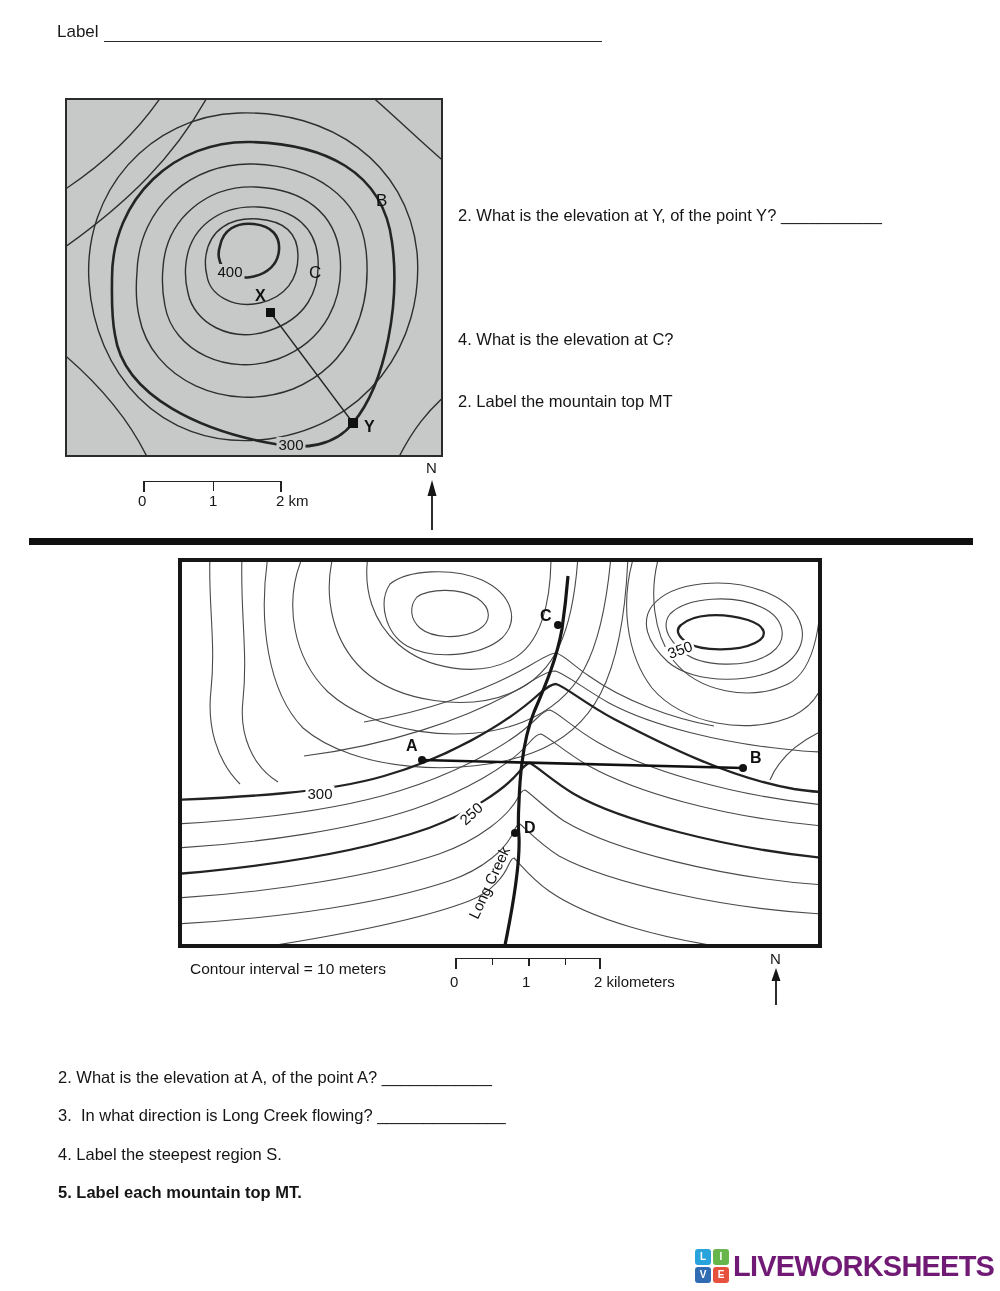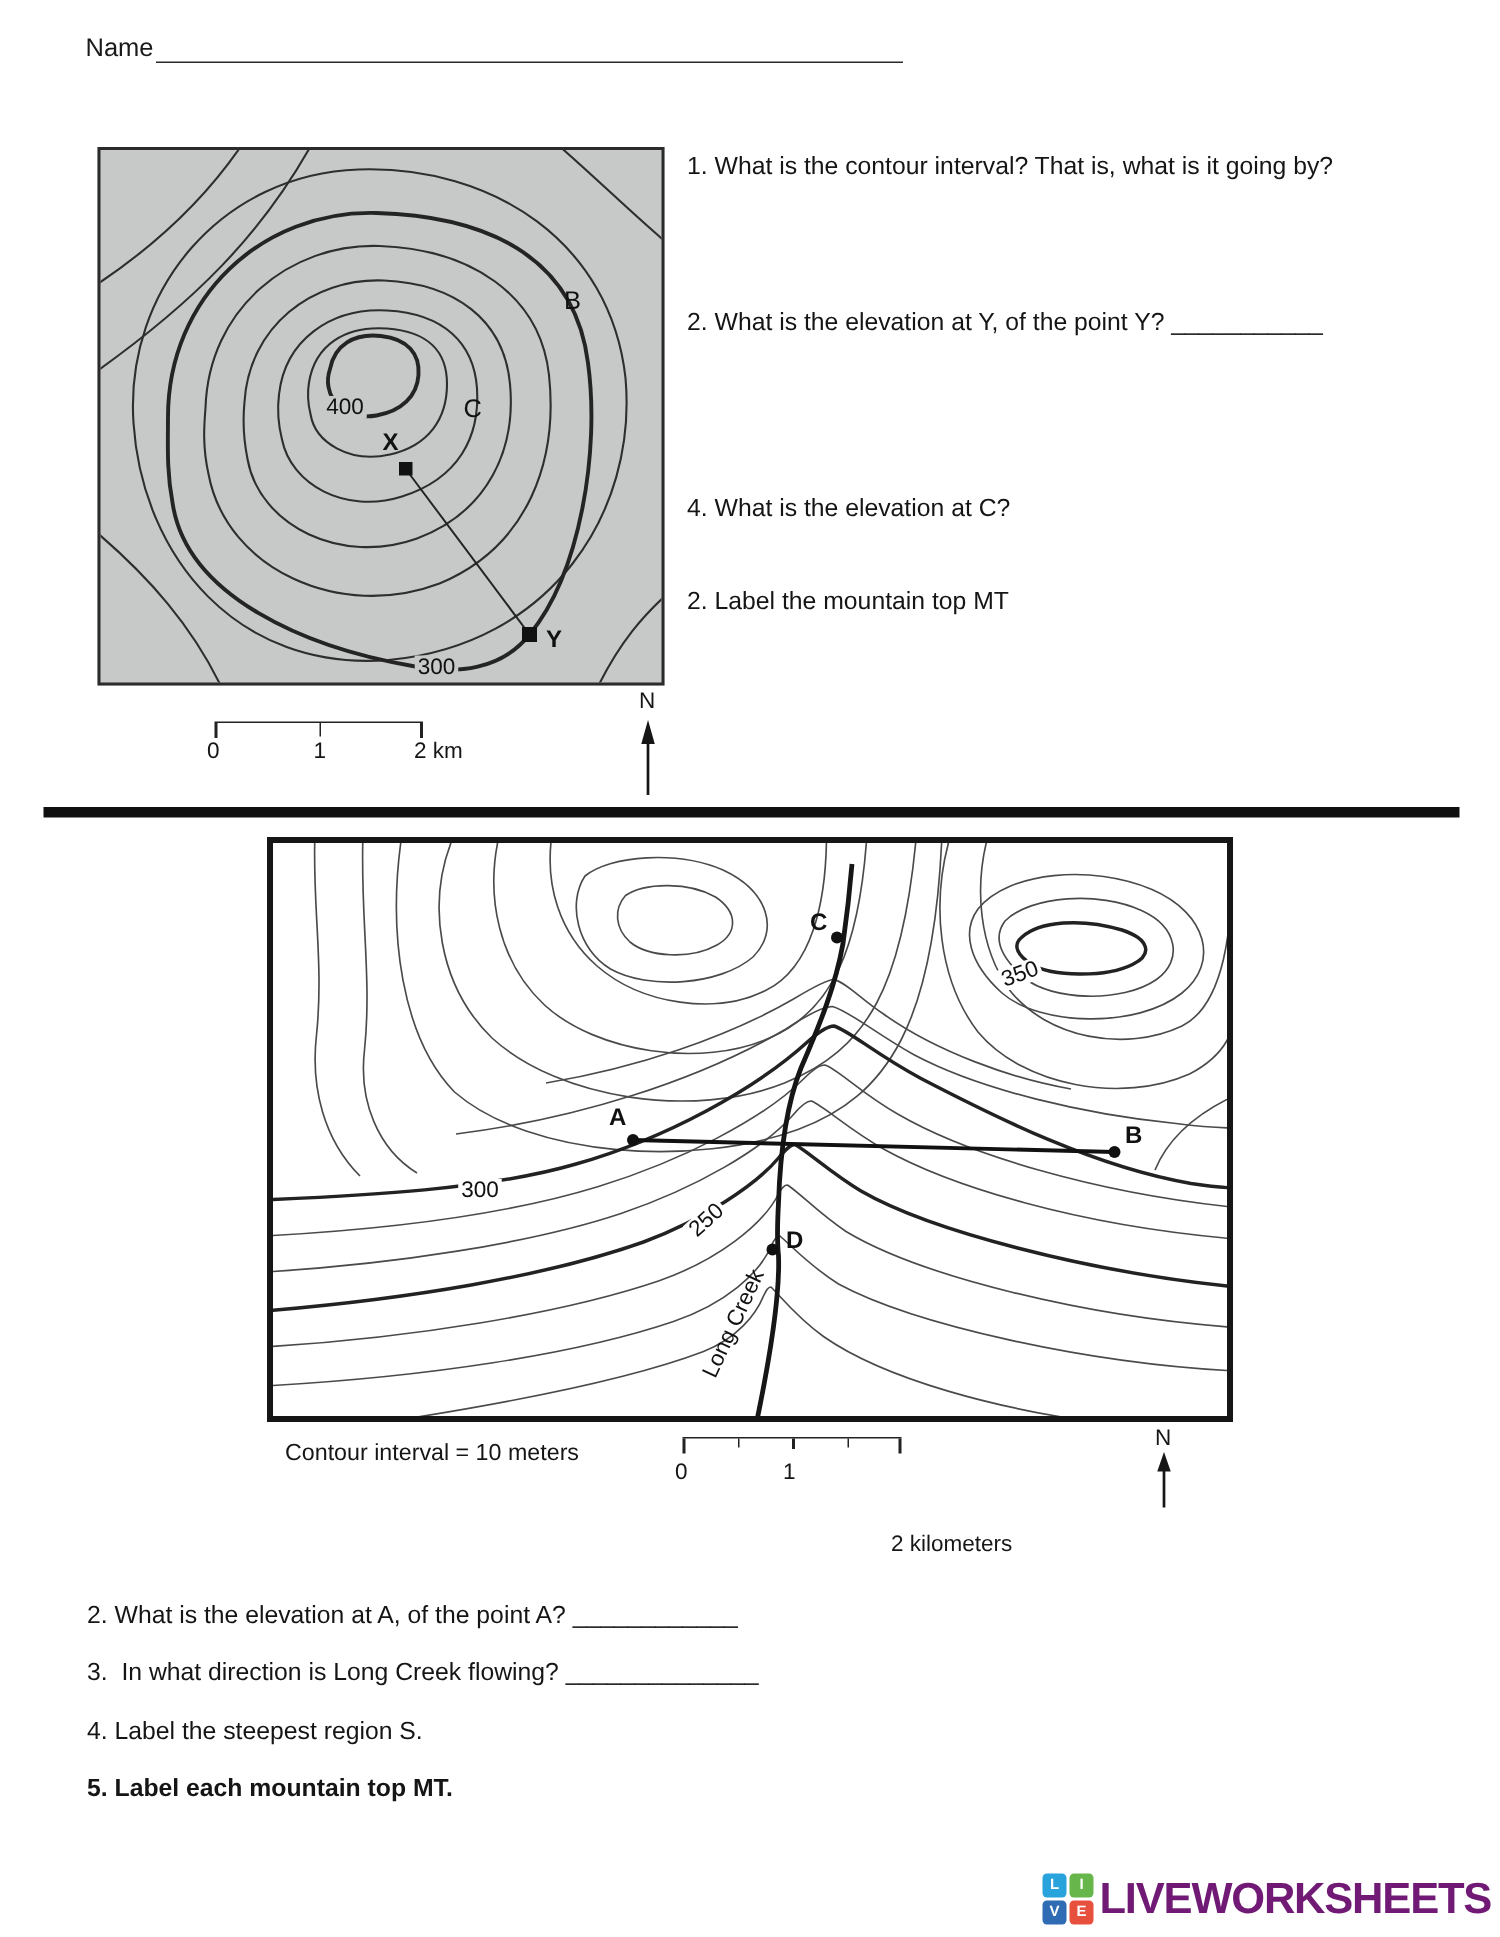--- a/index.html
+++ b/index.html
@@ -44,21 +44,21 @@
   #logo-grid{display:grid;grid-template-columns:16px 16px;grid-template-rows:16px 16px;gap:2px;margin-right:4px;}
   .lg-sq{border-radius:3px;display:flex;align-items:center;justify-content:center;
          color:#fff;font-size:10px;font-weight:bold;line-height:1;}
   #logo-text{font-size:29px;font-weight:800;letter-spacing:-0.8px;color:#1d3c6e;}
 </style>
 </head>
 <body>
 
 <div id="page">
 
-  <span id="name-label">Name</span>
+  <span id="name-label">Label</span>
   <span id="name-line"></span>
 
   <div id="map1">
     <svg width="374" height="355" viewBox="0 0 374 355">
       <g fill="none" stroke="#2e2e2e" stroke-width="1.4">
         <path d="M -6,92 C 40,62 72,30 96,-6"></path>
         <path d="M -6,150 C 62,102 108,56 142,-6"></path>
         <path d="M -6,252 C 32,284 62,318 82,361"></path>
         <path d="M 330,361 C 346,328 362,310 380,294"></path>
         <path d="M 302,-6 C 332,20 356,44 380,64"></path>
@@ -92,21 +92,20 @@
   <span class="slabel" style="left:138px;top:492px;">0</span>
   <span class="slabel" style="left:209px;top:492px;">1</span>
   <span class="slabel" style="left:276px;top:492px;">2 km</span>
 
   <span class="nlabel" style="left:426px;top:459px;">N</span>
   <svg class="abs" style="left:423px;top:478px;" width="18" height="55">
     <line x1="9" y1="52" x2="9" y2="14" stroke="#161616" stroke-width="1.8"></line>
     <polygon points="9,2 4.5,18 13.5,18" fill="#161616"></polygon>
   </svg>
 
-  <span class="q" style="left:458px;top:102px;">1. What is the contour interval? That is, what is it going by?</span>
   <span class="q" style="left:458px;top:206px;">2. What is the elevation at Y, of the point Y? ___________</span>
   <span class="q" style="left:458px;top:330px;">4. What is the elevation at C?</span>
   <span class="q" style="left:458px;top:392px;">2. Label the mountain top MT</span>
 
   <div id="divider"></div>
 
   <div id="map2">
     <svg width="636" height="382" viewBox="0 0 636 382">
       <g fill="none" stroke="#4a4a4a" stroke-width="1.1">
         <path d="M 28,-6 C 26,40 34,80 29,128 C 25,163 34,198 58,222"></path>
@@ -155,21 +154,21 @@
   <span id="contour-note">Contour interval = 10 meters</span>
   <div class="sbar" style="left:455px;top:958px;width:146px;height:11px;">
     <span class="tick" style="left:0;height:10px;"></span>
     <span class="tick" style="left:25%;height:6px;"></span>
     <span class="tick" style="left:50%;height:7px;"></span>
     <span class="tick" style="left:75%;height:6px;"></span>
     <span class="tick" style="right:0;height:10px;"></span>
   </div>
   <span class="slabel" style="left:450px;top:973px;">0</span>
   <span class="slabel" style="left:522px;top:973px;">1</span>
-  <span class="slabel" style="left:594px;top:973px;margin-top:48px;">2 kilometers</span>
+  <span class="slabel" style="left:594px;top:973px;">2 kilometers</span>
 
   <span class="nlabel" style="left:770px;top:950px;">N</span>
   <svg class="abs" style="left:767px;top:967px;" width="18" height="40">
     <line x1="9" y1="38" x2="9" y2="10" stroke="#161616" stroke-width="1.8"></line>
     <polygon points="9,1 4.5,14 13.5,14" fill="#161616"></polygon>
   </svg>
 
   <span class="q" style="left:58px;top:1068px;">2. What is the elevation at A, of the point A? ____________</span>
   <span class="q" style="left:58px;top:1106px;">3.  In what direction is Long Creek flowing? ______________</span>
   <span class="q" style="left:58px;top:1145px;">4. Label the steepest region S.</span>

